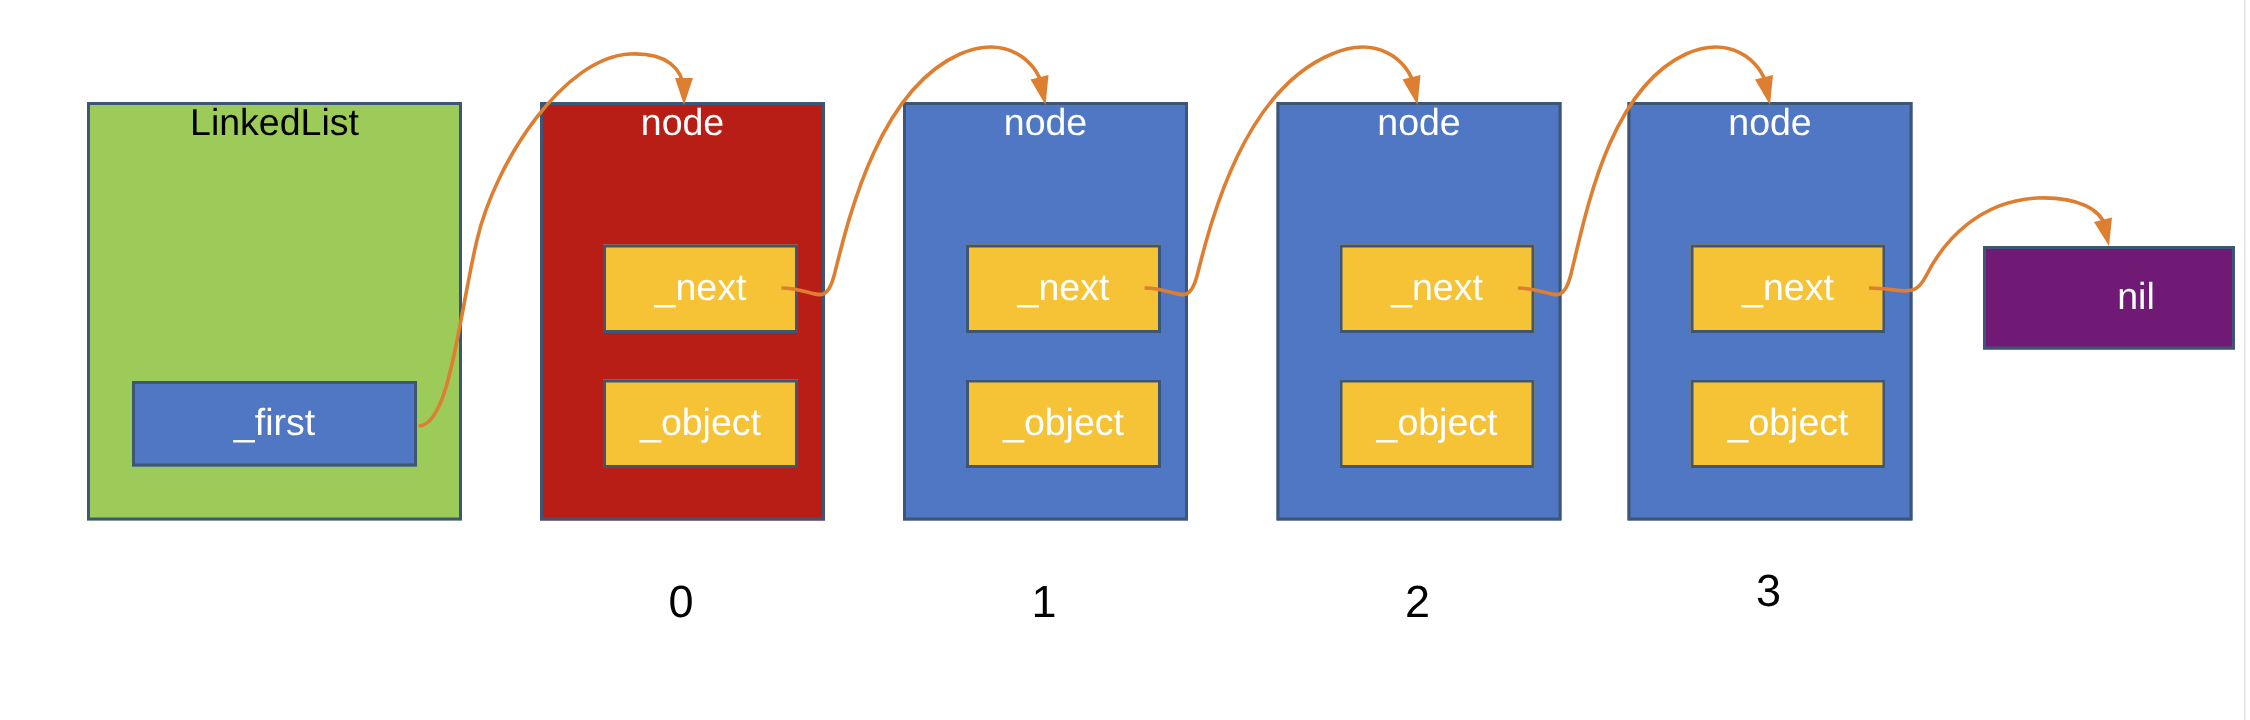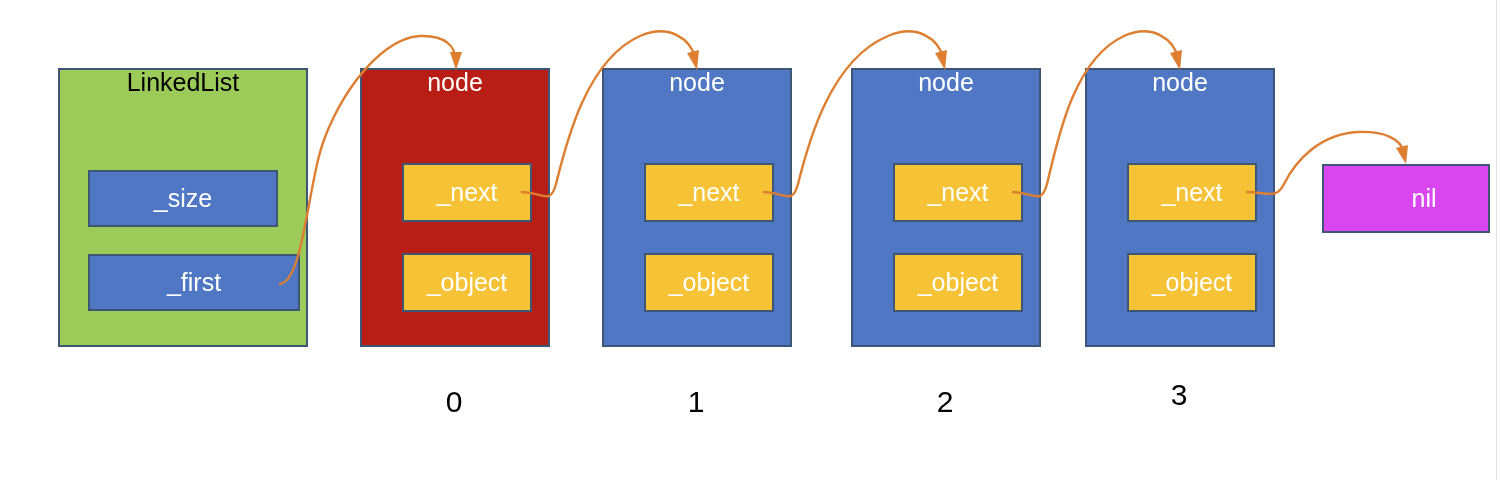--- a/index.html
+++ b/index.html
@@ -52,21 +52,21 @@
     justify-content: center;
     color: #ffffff;
     font-size: 25px;
     line-height: 1;
   }
   .field-blue { background: #4f77c4; }
   .field-yellow { background: #f7c336; margin-left: 12px; }
   .fill-green  { background: #9ccb5a; }
   .fill-red    { background: #b81e15; }
   .fill-blue   { background: #4f77c4; }
-  .fill-orange { background: #d946ef; padding-left: 36px; }
+  .fill-orange { background: #701a75; padding-left: 36px; }
   .nil-label {
     color: #ffffff;
     font-size: 25px;
     line-height: 1;
   }
   .index-label {
     position: absolute;
     color: #000000;
     font-size: 30px;
     line-height: 1;
@@ -93,22 +93,21 @@
 </head>
 <body>
 
 <div id="canvas">
 
   <div class="page-edge"></div>
 
   <div class="box container-box fill-green" style="left:58px; top:68px; width:250px; height:279px;">
     <div class="container-title title-dark">LinkedList</div>
   </div>
-  <div class="field field-blue" style="left:88px; top:170px; width:190px; height:57px;">_size</div>
-  <div class="field field-blue" style="left:88px; top:254px; width:212px; height:57px;">_first</div>
+  <div class="field field-blue" style="left:88px; top:254px; width:190px; height:57px;">_first</div>
 
   <div class="box container-box fill-red" style="left:360px; top:68px; width:190px; height:279px;">
     <div class="container-title title-light">node</div>
   </div>
   <div class="field field-yellow" style="left:390px; top:163px; width:130px; height:59px;">_next</div>
   <div class="field field-yellow" style="left:390px; top:253px; width:130px; height:59px;">_object</div>
   <div class="index-label" style="left:424px; top:387px;">0</div>
 
   <div class="box container-box fill-blue" style="left:602px; top:68px; width:190px; height:279px;">
     <div class="container-title title-light">node</div>

